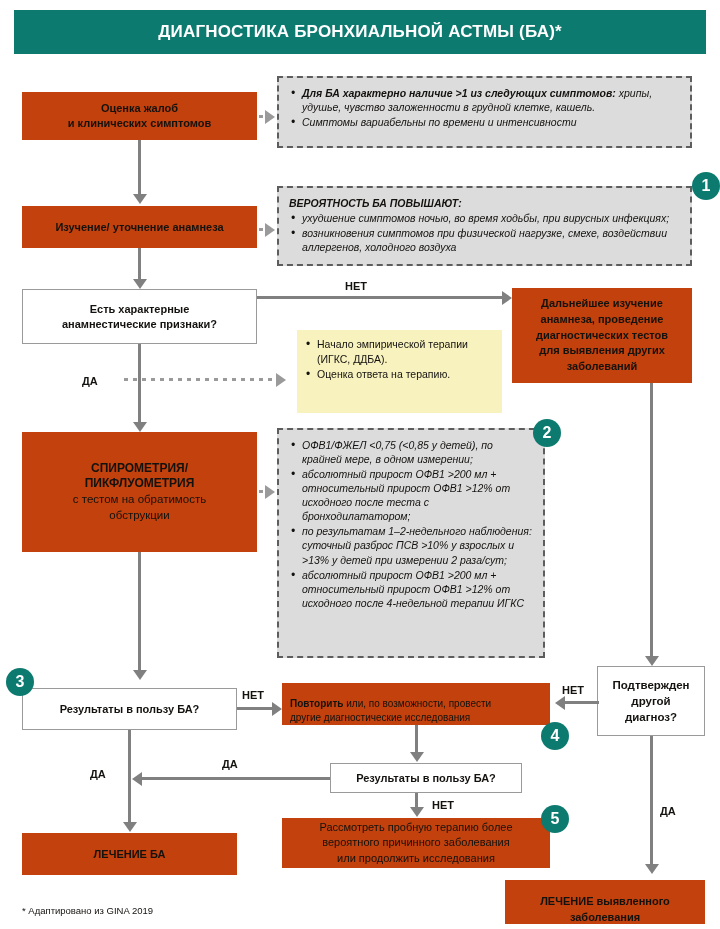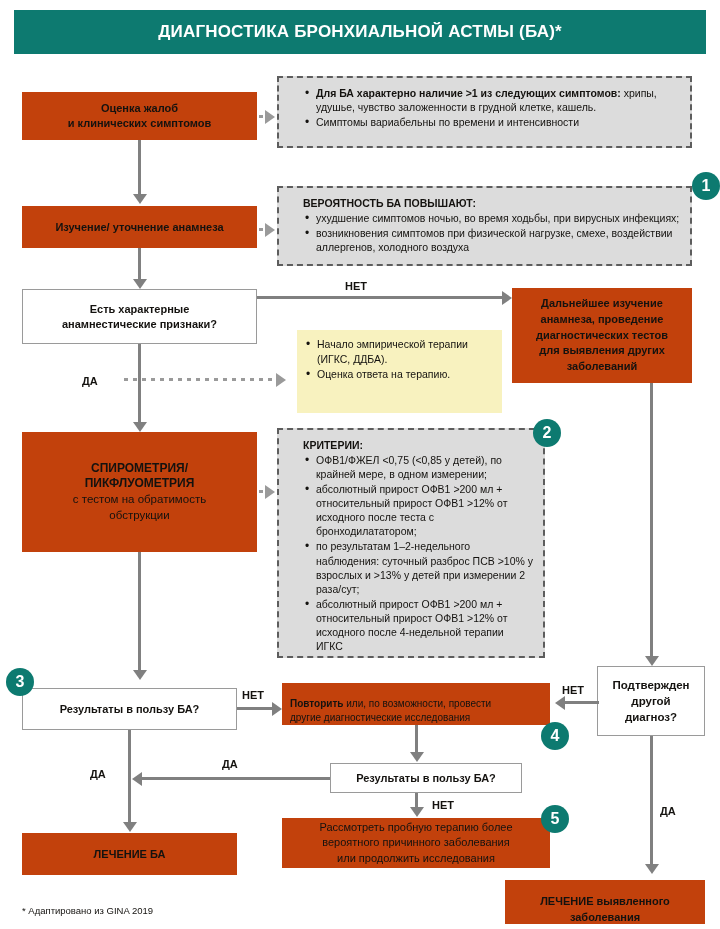--- a/index.html
+++ b/index.html
@@ -50,21 +50,22 @@
 
   
   .panel{
     position:absolute;
     box-sizing:border-box;
     background:#dcdcdc;
     border:2px dashed #5d5d5d;
     font-size:10.5px;
     line-height:1.34;
     color:#14120f;
-    padding:8px 10px 8px 24px;
+    padding:8px 10px 8px 10px;
+    font-style:italic;
   }
   .panel .phead{ font-weight:bold; margin-bottom:1px; display:block;}
   .panel ul{ margin:0; padding:0 0 0 13px; list-style:none;}
   .panel li{ position:relative; margin:0 0 1px 0; }
   .panel li:before{
     content:"•";
     position:absolute; left:-11px; top:-1px;
     font-size:12px; line-height:1.34;
   }
   .panel li b{ font-weight:bold; }
@@ -240,21 +241,20 @@
   </div>
 
   <div class="ypanel" style="left:297px; top:330px; width:205px; height:83px;">
     <ul>
       <li>Начало эмпирической терапии (ИГКС, ДДБА).</li>
       <li>Оценка ответа на терапию.</li>
     </ul>
   </div>
 
   <div class="panel" style="left:277px; top:428px; width:268px; height:230px;">
-    <span class="phead">КРИТЕРИИ:</span>
     <ul>
       <li>ОФВ1/ФЖЕЛ &lt;0,75 (&lt;0,85 у детей), по крайней мере, в одном измерении;</li>
       <li>абсолютный прирост ОФВ1 &gt;200 мл + относительный прирост ОФВ1 &gt;12% от исходного после теста с бронходилататором;</li>
       <li>по результатам 1–2-недельного наблюдения: суточный разброс ПСВ &gt;10% у взрослых и &gt;13% у детей при измерении 2 раза/сут;</li>
       <li>абсолютный прирост ОФВ1 &gt;200 мл + относительный прирост ОФВ1 &gt;12% от исходного после 4-недельной терапии ИГКС</li>
     </ul>
   </div>
 
   <div class="vline" style="left:138px; top:140px; height:54px;"></div>
   <div class="arrow-down" style="left:132.5px; top:194px;"></div>

